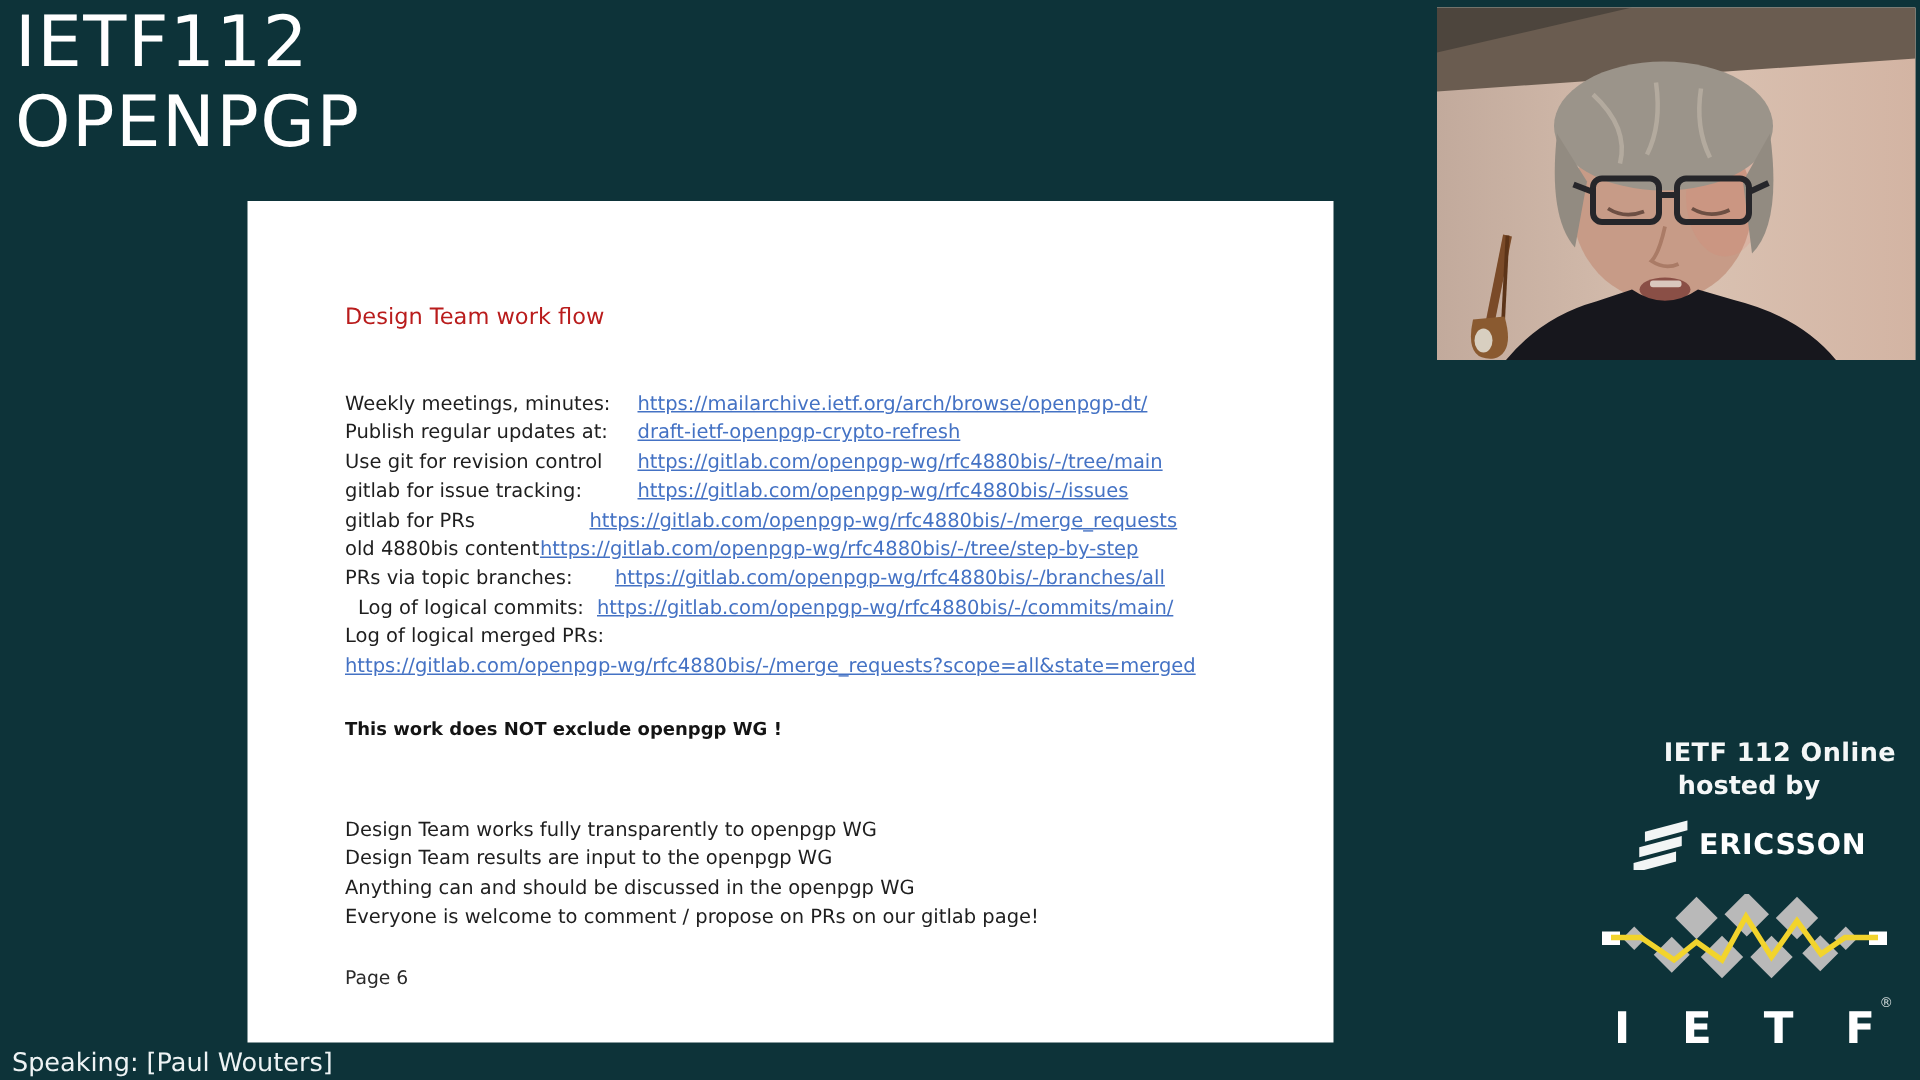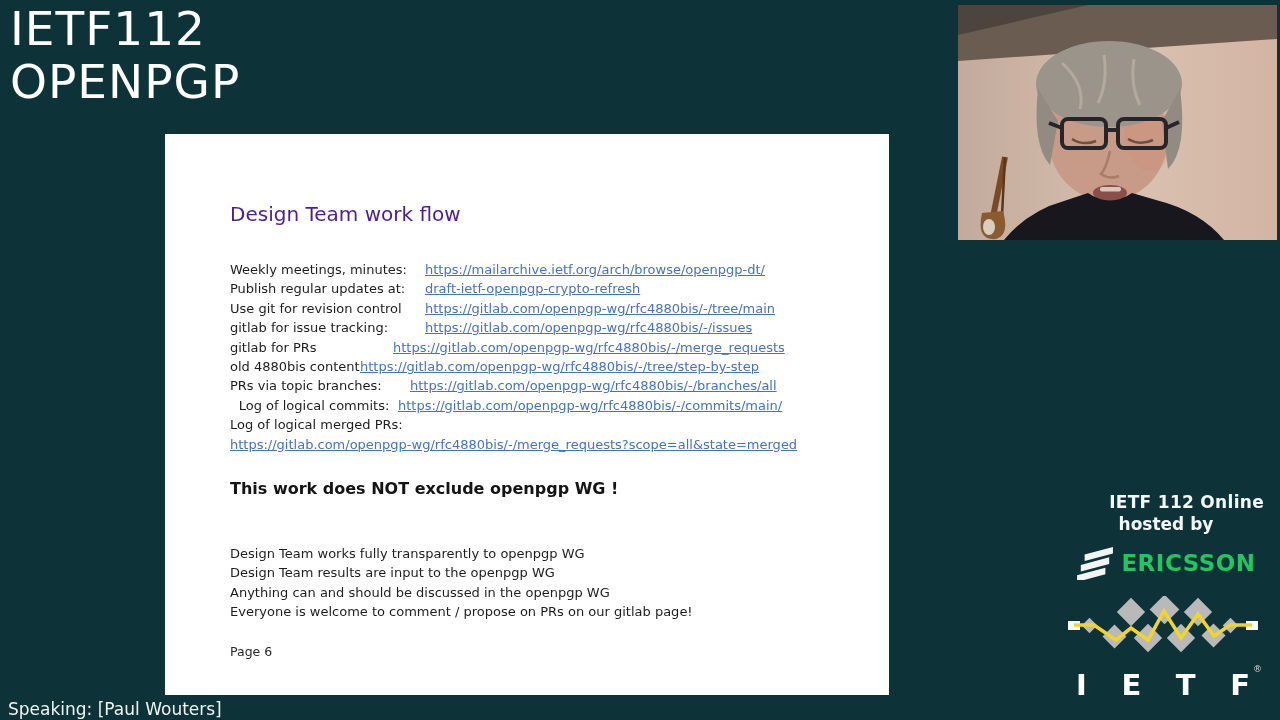--- a/index.html
+++ b/index.html
@@ -12,41 +12,41 @@
   *{margin:0;padding:0;box-sizing:border-box;}
   html,body{width:1280px;height:720px;overflow:hidden;}
   body{background:var(--background);font-family:"DejaVu Sans","Liberation Sans",sans-serif;}
   #stage{position:relative;width:1280px;height:720px;background:var(--background);overflow:hidden;}
 
   
   .session-title{position:absolute;left:10px;top:2px;color:#ffffff;font-size:47px;line-height:1.13;letter-spacing:1px;font-weight:400;}
 
   
   .slide{position:absolute;left:165px;top:134px;width:724px;height:561px;background:#ffffff;color:var(--slide-text);}
-  .slide-title{position:absolute;left:65px;top:68px;font-size:20px;color:#4c1d95;}
+  .slide-title{position:absolute;left:65px;top:68px;font-size:15px;color:#b91c1c;}
   .rows{position:absolute;left:65px;top:126px;font-size:13px;line-height:19.4px;white-space:nowrap;}
   .row{display:flex;}
   .row .lbl{flex:0 0 auto;color:#1e1e1e;}
   .lw195{width:195px;} .lw163{width:163px;} .lw130{width:130px;} .lw180{width:180px;} .lw168{width:168px;text-align:center;}
   .row a, .link-line a{color:var(--link);text-decoration:underline;cursor:pointer;}
-  .emphasis{position:absolute;left:65px;top:345px;font-size:16px;font-weight:bold;color:#141414;text-align:center;}
+  .emphasis{position:absolute;left:65px;top:345px;font-size:12px;font-weight:bold;color:#141414;text-align:center;}
   .notes{position:absolute;left:65px;top:374px;font-size:13px;line-height:19.4px;color:#1e1e1e;margin-top:36px;}
   .page-num{position:absolute;left:65px;top:510px;font-size:12.5px;color:#2a2a2a;}
 
   
   .webcam{position:absolute;left:958px;top:5px;width:319px;height:235px;overflow:hidden;background:#d5bfb0;}
   .webcam svg{display:block;width:100%;height:100%;}
 
   
   .sponsor{position:absolute;left:1068px;top:492px;width:196px;color:#f4f7f7;text-align:center;}
   .sponsor .l1{font-size:17px;font-weight:bold;letter-spacing:.3px;text-align:right;}
   .sponsor .l2{font-size:17px;font-weight:bold;margin-top:2px;}
   .ericsson{display:flex;align-items:center;justify-content:center;margin-top:12px;gap:7px;}
   .ericsson .bars{width:38px;height:34px;}
-  .ericsson .wordmark{font-size:23px;font-weight:bold;letter-spacing:.5px;color:#22c55e;}
+  .ericsson .wordmark{font-size:19px;font-weight:bold;letter-spacing:.5px;color:#ffffff;}
 
   
   .ietf-logo{position:absolute;left:1068px;top:596px;width:190px;}
   .ietf-logo svg{display:block;width:190px;height:64px;}
   .ietf-letters{display:flex;justify-content:space-between;width:174px;margin:8px auto 0;color:#ffffff;font-size:29px;font-weight:bold;position:relative;}
   .ietf-letters .reg{position:absolute;right:-12px;top:-4px;font-size:9px;font-weight:normal;color:#cfd8d8;}
 
   
   .speaking{position:absolute;left:8px;bottom:1px;color:#eef3f4;font-size:17px;}
 </style>

